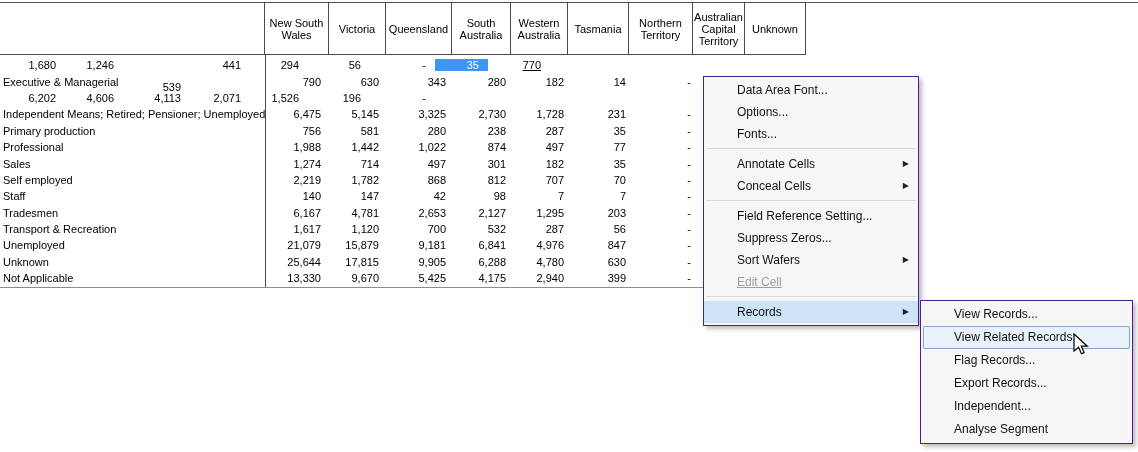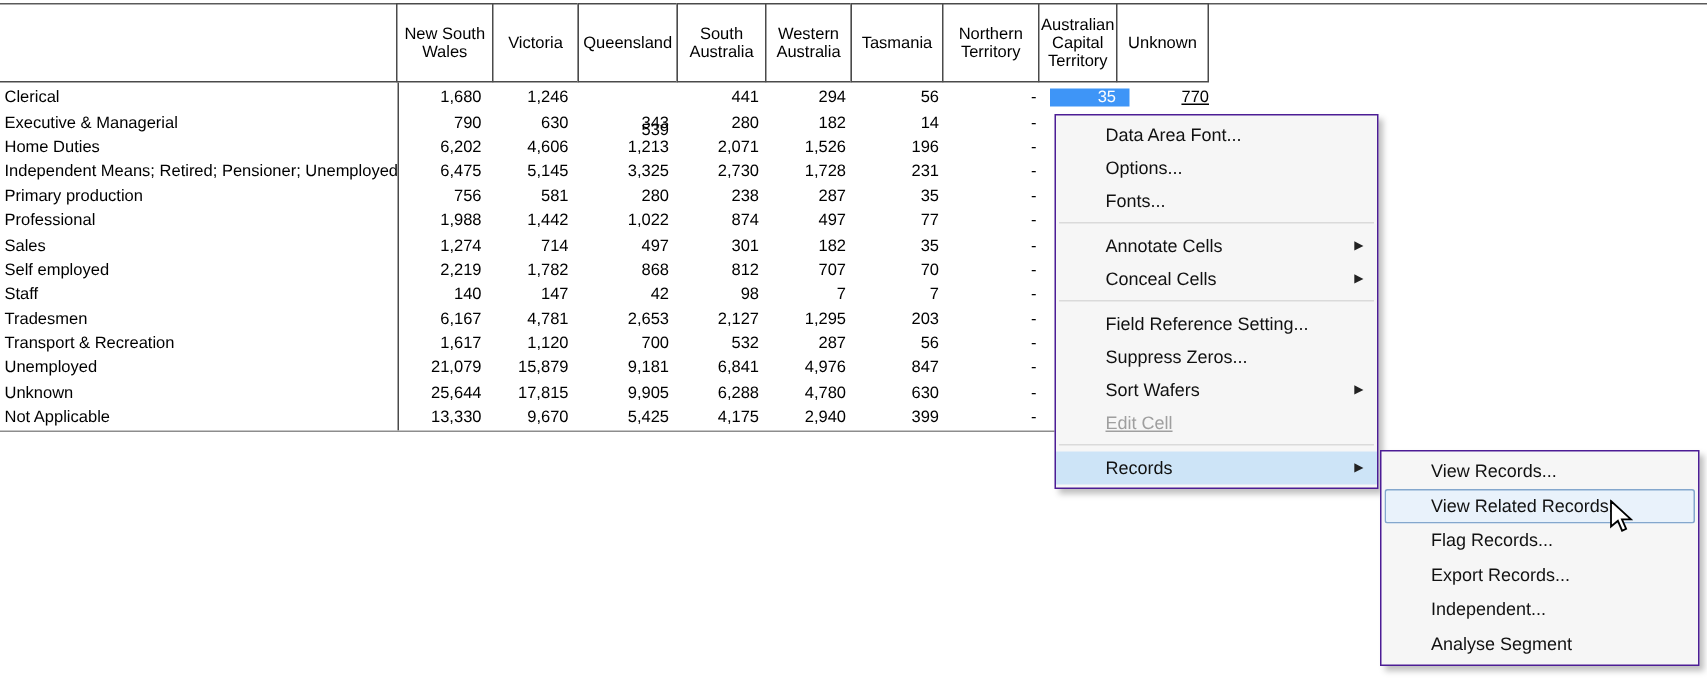--- a/index.html
+++ b/index.html
@@ -55,21 +55,20 @@
       <div class="hcell" style="width: 67px;">Queensland</div>
       <div class="hcell" style="width: 60px;">South Australia</div>
       <div class="hcell" style="width: 58px;">Western Australia</div>
       <div class="hcell" style="width: 62px;">Tasmania</div>
       <div class="hcell" style="width: 65px;">Northern Territory</div>
       <div class="hcell" style="width: 53px;">Australian Capital Territory</div>
       <div class="hcell" style="width: 62px;">Unknown</div>
     </div>
   <div id="rows">
       <div class="trow">
-        <div class="rlabel">Clerical</div>
         <div class="cell" style="width: 65px;">1,680</div>
         <div class="cell" style="width: 58px;">1,246</div>
         <div class="cell" style="width: 67px; margin-top: 44px;">539</div>
         <div class="cell" style="width: 60px;">441</div>
         <div class="cell" style="width: 58px;">294</div>
         <div class="cell" style="width: 62px;">56</div>
         <div class="cell" style="width: 65px;">-</div>
         <div class="cell selected" style="width: 53px;">35</div>
         <div class="cell" style="width: 62px; text-decoration: underline;">770</div>
       </div>
@@ -77,24 +76,23 @@
         <div class="rlabel">Executive &amp; Managerial</div>
         <div class="cell" style="width: 65px;">790</div>
         <div class="cell" style="width: 58px;">630</div>
         <div class="cell" style="width: 67px;">343</div>
         <div class="cell" style="width: 60px;">280</div>
         <div class="cell" style="width: 58px;">182</div>
         <div class="cell" style="width: 62px;">14</div>
         <div class="cell" style="width: 65px;">-</div>
       </div>
       <div class="trow">
-        <div class="rlabel">Home Duties</div>
         <div class="cell" style="width: 65px;">6,202</div>
         <div class="cell" style="width: 58px;">4,606</div>
-        <div class="cell" style="width: 67px;">1,213</div>
+        <div class="cell" style="width: 67px;">4,113</div>
         <div class="cell" style="width: 60px;">2,071</div>
         <div class="cell" style="width: 58px;">1,526</div>
         <div class="cell" style="width: 62px;">196</div>
         <div class="cell" style="width: 65px;">-</div>
       </div>
       <div class="trow">
         <div class="rlabel">Independent Means; Retired; Pensioner; Unemployed</div>
         <div class="cell" style="width: 65px;">6,475</div>
         <div class="cell" style="width: 58px;">5,145</div>
         <div class="cell" style="width: 67px;">3,325</div>

